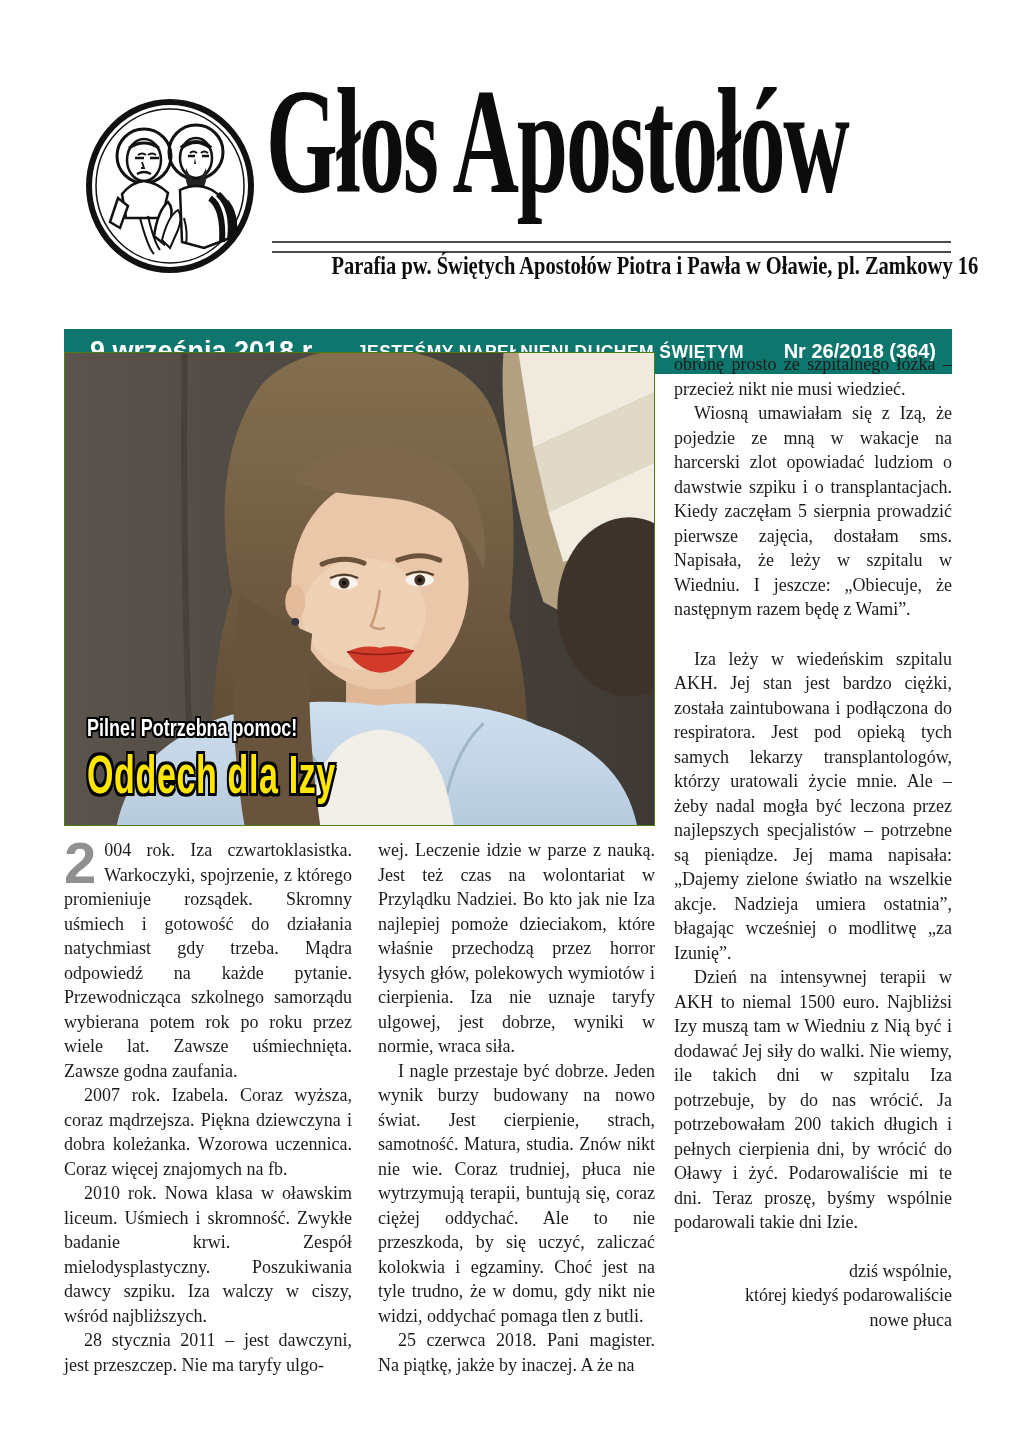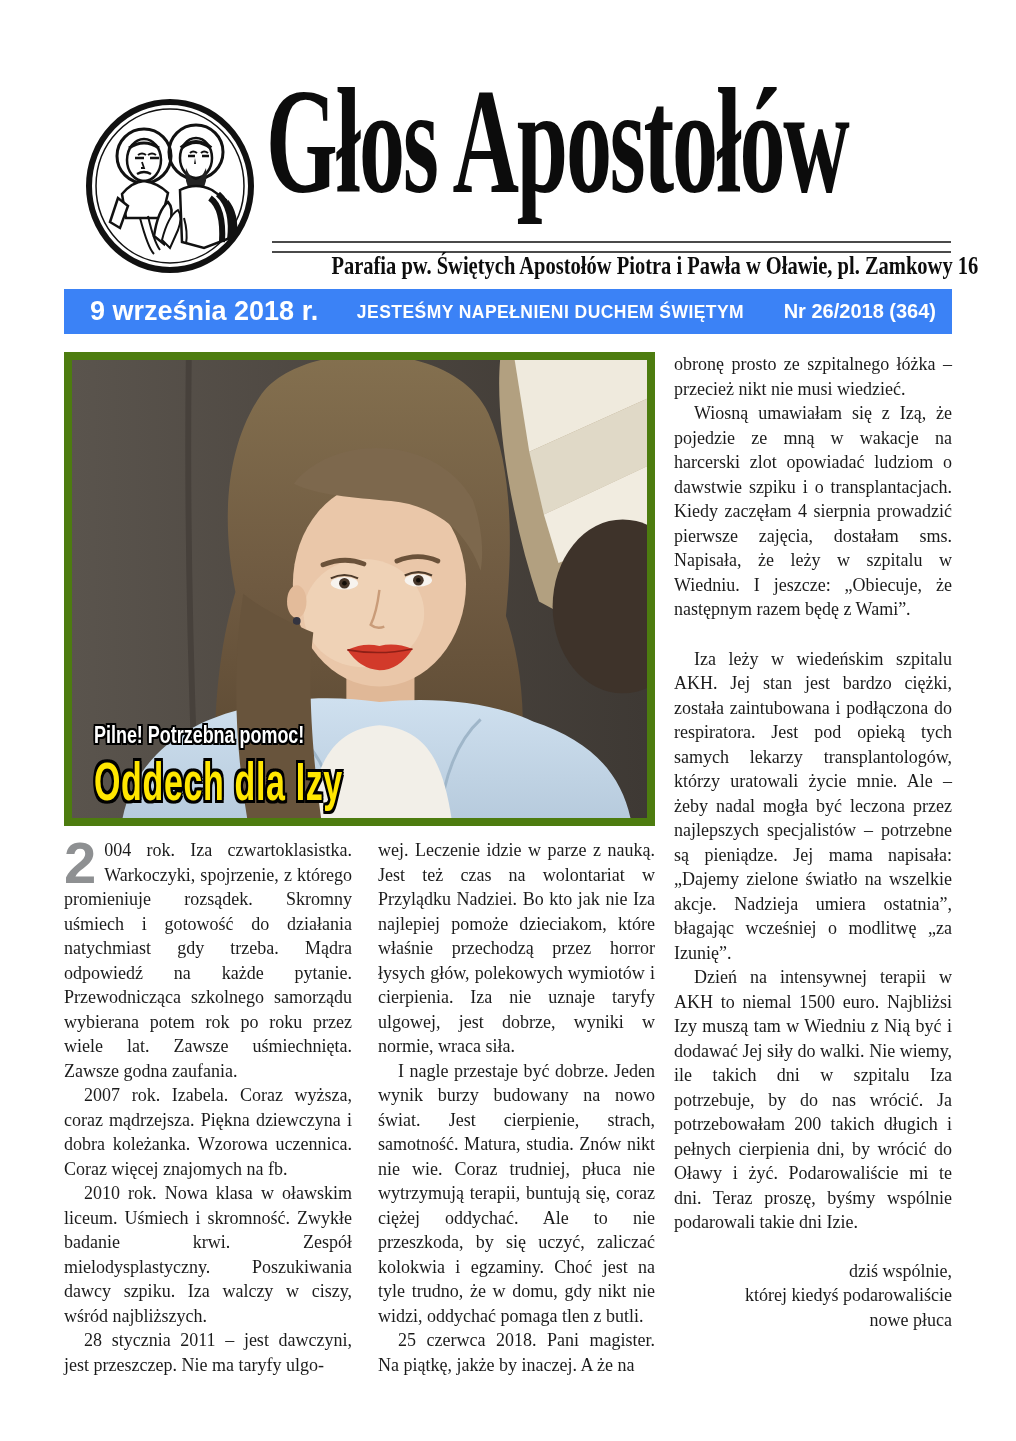--- a/index.html
+++ b/index.html
@@ -20,21 +20,21 @@
   
   .issuebar{position:absolute;left:64px;top:289px;width:888px;height:45px;
       display:flex;align-items:center;justify-content:space-between;
       font-family:"Liberation Sans",sans-serif;color:#fff;padding:0;box-sizing:border-box;}
   .issuebar .date{font-size:27px;font-weight:700;margin-left:26px;}
   .issuebar .motto{font-size:19px;font-weight:700;letter-spacing:0.5px;transform:scaleX(0.92);}
   .issuebar .num{font-size:20px;font-weight:700;margin-right:16px;}
 
   
   .photo{position:absolute;left:64px;top:352px;width:591px;height:474px;
-      border:8px solid #4d7c0f;box-sizing:border-box;overflow:hidden;background:#4e4842;}
+      border:1px solid #4d7c0f;box-sizing:border-box;overflow:hidden;background:#4e4842;}
   .photo svg{display:block;width:100%;height:100%;}
   .kicker{position:absolute;left:22px;top:362px;font-family:"Liberation Sans",sans-serif;
       font-weight:700;font-size:23px;color:#fff;white-space:nowrap;
       transform:scaleX(0.78);transform-origin:0 0;
       text-shadow:-2px -2px 0 #000,2px -2px 0 #000,-2px 2px 0 #000,2px 2px 0 #000,
                   0 -2px 0 #000,0 2px 0 #000,-2px 0 0 #000,2px 0 0 #000;}
   .headline{position:absolute;left:22px;top:390px;font-family:"Liberation Sans",sans-serif;
       font-weight:700;font-size:54px;color:#ffe600;white-space:nowrap;letter-spacing:1px;
       transform:scaleX(0.63);transform-origin:0 0;
       text-shadow:-3px -3px 0 #000,3px -3px 0 #000,-3px 3px 0 #000,3px 3px 0 #000,
@@ -90,21 +90,21 @@
       <path d="M96 92 q16 -8 32 0 l14 10 q8 22 4 38 l-26 10 l-22 -6 Z" fill="#fff" stroke="#111" stroke-width="2.5"></path>
       <path d="M126 100 q14 10 12 44 M134 96 q16 14 12 46 M142 104 q10 12 8 34" fill="none" stroke="#111" stroke-width="6"></path>
       <path d="M100 120 q4 14 2 26" fill="none" stroke="#111" stroke-width="2"></path>
     </svg>
   </div>
 
   <div class="mast-title">Głos Apostołów</div>
   <div class="mast-rule"></div>
   <div class="mast-sub">Parafia pw. Świętych Apostołów Piotra i Pawła w Oławie, pl. Zamkowy 16</div>
 
-  <div class="issuebar" style="background:#3b82f6;">
+  <div class="issuebar" style="background:#0f766e;margin-top:40px;">
     <span class="date">9 września 2018 r.</span>
     <span class="motto">JESTEŚMY NAPEŁNIENI DUCHEM ŚWIĘTYM</span>
     <span class="num">Nr 26/2018 (364)</span>
   </div>
 
   <div class="photo">
     <svg viewBox="0 0 591 474" preserveAspectRatio="none">
       <defs>
         <linearGradient id="bgG" x1="0" y1="0" x2="1" y2="0">
           <stop offset="0" stop-color="#5a544d"></stop>
@@ -165,21 +165,21 @@
       <path d="M243 474 C252 408 274 382 316 378 C360 382 380 408 390 474 Z" fill="#f2efe8"></path>
 
       <path d="M176 242 C164 320 168 400 180 474 L256 474 C246 400 242 330 248 282 C224 272 196 258 176 242 Z" fill="#68543c"></path>
     </svg>
     <div class="kicker">Pilne! Potrzebna pomoc!</div>
     <div class="headline">Oddech dla Izy</div>
   </div>
 
   <div class="col3 bodytext">
     <p>obronę prosto ze szpitalnego łóżka – przecież nikt nie musi wiedzieć.</p>
-    <p class="ind">Wiosną umawiałam się z Izą, że pojedzie ze mną w wakacje na harcerski zlot opowiadać ludziom o dawstwie szpiku i o transplantacjach. Kiedy zaczęłam 4 sierpnia prowadzić pierwsze zajęcia, dostałam sms. Napisała, że leży w szpitalu w Wiedniu. I jeszcze: „Obiecuje, że następnym razem będę z Wami”.</p>
+    <p class="ind">Wiosną umawiałam się z Izą, że pojedzie ze mną w wakacje na harcerski zlot opowiadać ludziom o dawstwie szpiku i o transplantacjach. Kiedy zaczęłam 5 sierpnia prowadzić pierwsze zajęcia, dostałam sms. Napisała, że leży w szpitalu w Wiedniu. I jeszcze: „Obiecuje, że następnym razem będę z Wami”.</p>
     <p class="ind gap-top">Iza leży w wiedeńskim szpitalu AKH. Jej stan jest bardzo ciężki, została zaintubowana i podłączona do respiratora. Jest pod opieką tych samych lekarzy transplantologów, którzy uratowali życie mnie. Ale – żeby nadal mogła być leczona przez najlepszych specjalistów – potrzebne są pieniądze. Jej mama napisała: „Dajemy zielone światło na wszelkie akcje. Nadzieja umiera ostatnia”, błagając wcześniej o modlitwę „za Izunię”.</p>
     <p class="ind">Dzień na intensywnej terapii w AKH to niemal 1500 euro. Najbliżsi Izy muszą tam w Wiedniu z Nią być i dodawać Jej siły do walki. Nie wiemy, ile takich dni w szpitalu Iza potrzebuje, by do nas wrócić. Ja potrzebowałam 200 takich długich i pełnych cierpienia dni, by wrócić do Oławy i żyć. Podarowaliście mi te dni. Teraz proszę, byśmy wspólnie podarowali takie dni Izie.</p>
     <div class="signature">
       <div>dziś wspólnie,</div>
       <div>której kiedyś podarowaliście</div>
       <div>nowe płuca</div>
     </div>
   </div>
 
   <div class="cols12 bodytext">

